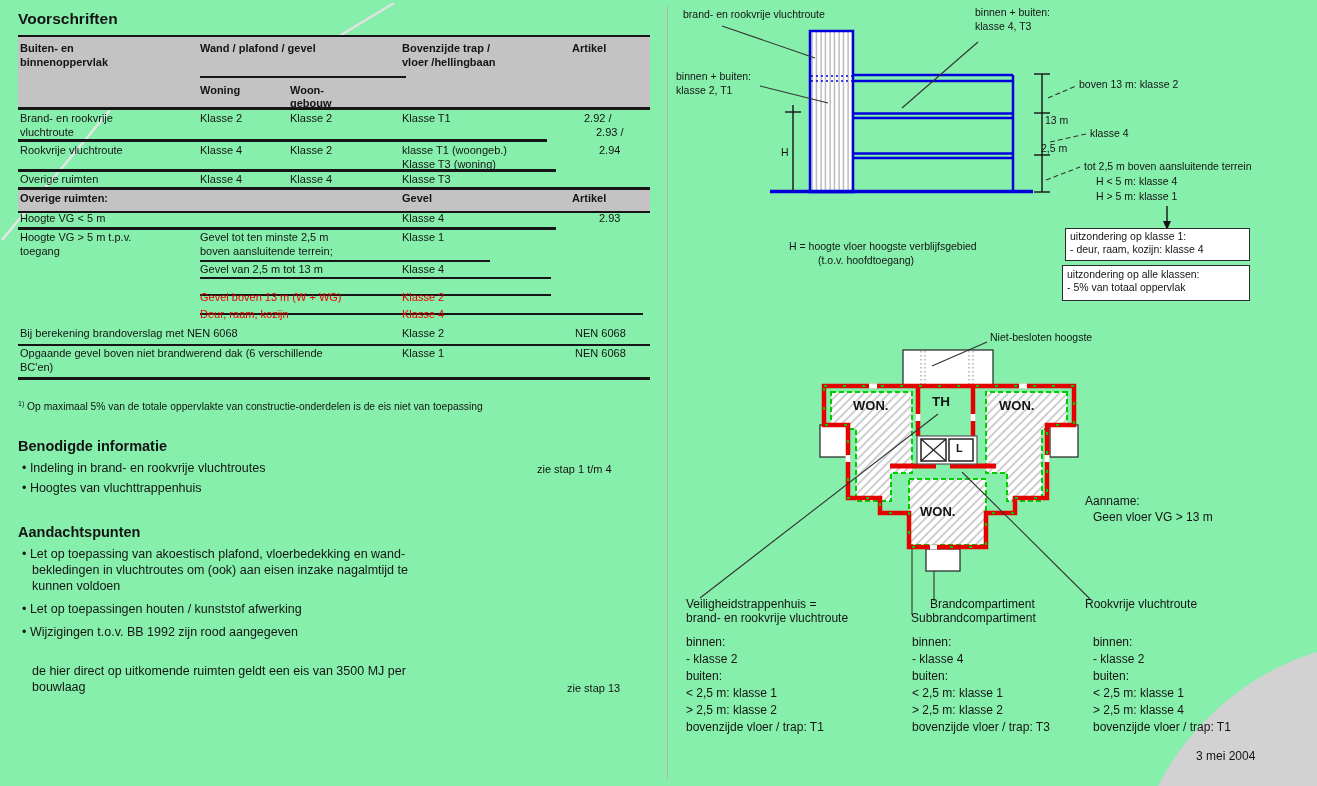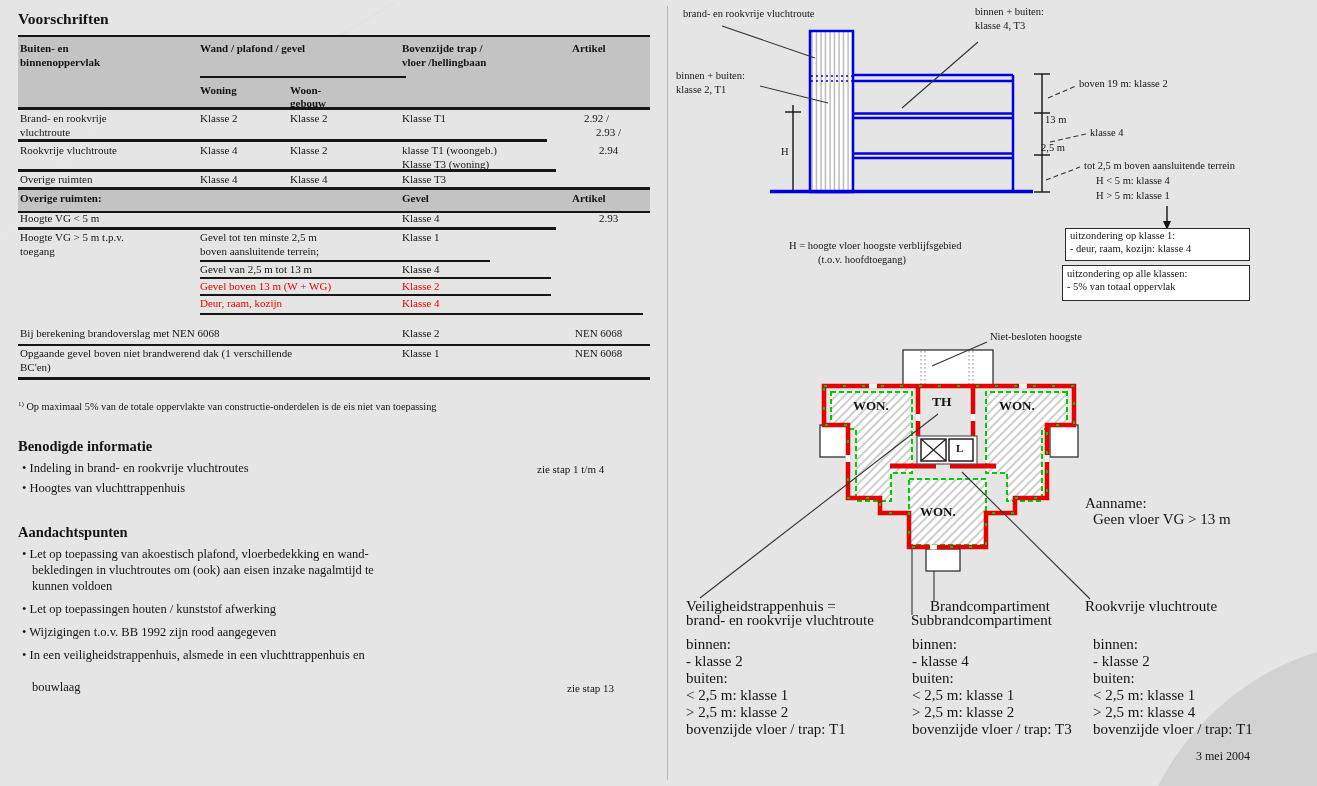--- a/index.html
+++ b/index.html
@@ -1,21 +1,21 @@
 <!DOCTYPE html>
 <html><head>
 <meta charset="utf-8">
 <style>
   html,body{margin:0;padding:0;background:#fff;}
-  #page{position:relative;width:1317px;height:786px;background:#e5e5e5;overflow:hidden;
-        font-family:Liberation Serif, serif;color:#141414;}
+  #page{position:relative;width:1317px;height:786px;background:#86efac;overflow:hidden;
+        font-family:Liberation Sans, sans-serif;color:#141414;}
   .t{position:absolute;white-space:nowrap;line-height:1.15;}
   .b{font-weight:bold;}
-  .red{color:#ee0000;}
-  .s9{font-size:15px;}
+  .red{color:#ee0000;margin-top:11px;}
+  .s9{font-size:12px;}
   .s10{font-size:10.5px;}
   .s11{font-size:11px;}
   .s12{font-size:12.5px;}
   .s14{font-size:14.5px;}
   .s15{font-size:15.5px;}
   .ln{position:absolute;background:#161616;}
   .band{position:absolute;background:#c3c3c3;}
   .boxr{position:absolute;border:1.5px solid #2a2a2a;background:#fff;}
   sup{font-size:7px;}
   svg{position:absolute;left:0;top:0;}
@@ -223,49 +223,49 @@
   <div class="t s11 red" style="left:200px;top:280px">Gevel boven 13 m (W + WG)</div>
   <div class="t s11 red" style="left:402px;top:280px">Klasse 2</div>
 
   <div class="t s11 red" style="left:200px;top:297px">Deur, raam, kozijn</div>
   <div class="t s11 red" style="left:402px;top:297px">Klasse 4</div>
 
   <div class="t s11" style="left:20px;top:327px">Bij berekening brandoverslag met NEN 6068</div>
   <div class="t s11" style="left:402px;top:327px">Klasse 2</div>
   <div class="t s11" style="left:575px;top:327px">NEN 6068</div>
 
-  <div class="t s11" style="left:20px;top:347px">Opgaande gevel boven niet brandwerend dak (1 verschillende</div>
+  <div class="t s11" style="left:20px;top:347px">Opgaande gevel boven niet brandwerend dak (6 verschillende</div>
   <div class="t s11" style="left:20px;top:361px">BC'en)</div>
   <div class="t s11" style="left:402px;top:347px">Klasse 1</div>
   <div class="t s11" style="left:575px;top:347px">NEN 6068</div>
 
   <div class="t" style="left:18px;top:400px;font-size:10.3px"><sup>1)</sup><span> Op maximaal 5% van de totale oppervlakte van constructie-onderdelen is de eis niet van toepassing</span></div>
 
   <div class="t s14 b" style="left:18px;top:438px">Benodigde informatie</div>
   <div class="t s12" style="left:22px;top:461px"><span>•</span> <span>Indeling in brand- en rookvrije vluchtroutes</span></div>
   <div class="t s11" style="left:537px;top:463px">zie stap 1 t/m 4</div>
   <div class="t s12" style="left:22px;top:481px"><span>•</span> <span>Hoogtes van vluchttrappenhuis</span></div>
 
   <div class="t s14 b" style="left:18px;top:524px">Aandachtspunten</div>
   <div class="t s12" style="left:22px;top:547px"><span>•</span> <span>Let op toepassing van akoestisch plafond, vloerbedekking en wand-</span></div>
   <div class="t s12" style="left:32px;top:563px">bekledingen in vluchtroutes om (ook) aan eisen inzake nagalmtijd te</div>
   <div class="t s12" style="left:32px;top:579px">kunnen voldoen</div>
   <div class="t s12" style="left:22px;top:602px"><span>•</span> <span>Let op toepassingen houten / kunststof afwerking</span></div>
   <div class="t s12" style="left:22px;top:625px"><span>•</span> <span>Wijzigingen t.o.v. BB 1992 zijn rood aangegeven</span></div>
-  <div class="t s12" style="left:22px;top:648px"><span>•</span> <span>In een veiligheidstrappenhuis, alsmede in een vluchttrappenhuis en</span></div>
+  <div class="t s12" style="left:32px;top:664px">de hier direct op uitkomende ruimten geldt een eis van 3500 MJ per</div>
   <div class="t s12" style="left:32px;top:680px">bouwlaag</div>
   <div class="t s11" style="left:567px;top:682px">zie stap 13</div>
 
   <div class="t s10" style="left:683px;top:8px">brand- en rookvrije vluchtroute</div>
   <div class="t s10" style="left:975px;top:6px">binnen + buiten:</div>
   <div class="t s10" style="left:975px;top:20px">klasse 4, T3</div>
   <div class="t s10" style="left:676px;top:70px">binnen + buiten:</div>
   <div class="t s10" style="left:676px;top:84px">klasse 2, T1</div>
   <div class="t s10" style="left:781px;top:146px">H</div>
-  <div class="t s10" style="left:1079px;top:78px">boven 19 m: klasse 2</div>
+  <div class="t s10" style="left:1079px;top:78px">boven 13 m: klasse 2</div>
   <div class="t s10" style="left:1045px;top:114px">13 m</div>
   <div class="t s10" style="left:1090px;top:127px">klasse 4</div>
   <div class="t s10" style="left:1041px;top:142px">2,5 m</div>
   <div class="t s10" style="left:1084px;top:160px">tot 2,5 m boven aansluitende terrein</div>
   <div class="t s10" style="left:1096px;top:175px">H &lt; 5 m: klasse 4</div>
   <div class="t s10" style="left:1096px;top:190px">H &gt; 5 m: klasse 1</div>
 
   <div class="boxr" style="left:1065px;top:228px;width:183px;height:31px"></div>
   <div class="t s10" style="left:1070px;top:230px">uitzondering op klasse 1:</div>
   <div class="t s10" style="left:1070px;top:243px">- deur, raam, kozijn: klasse 4</div>

